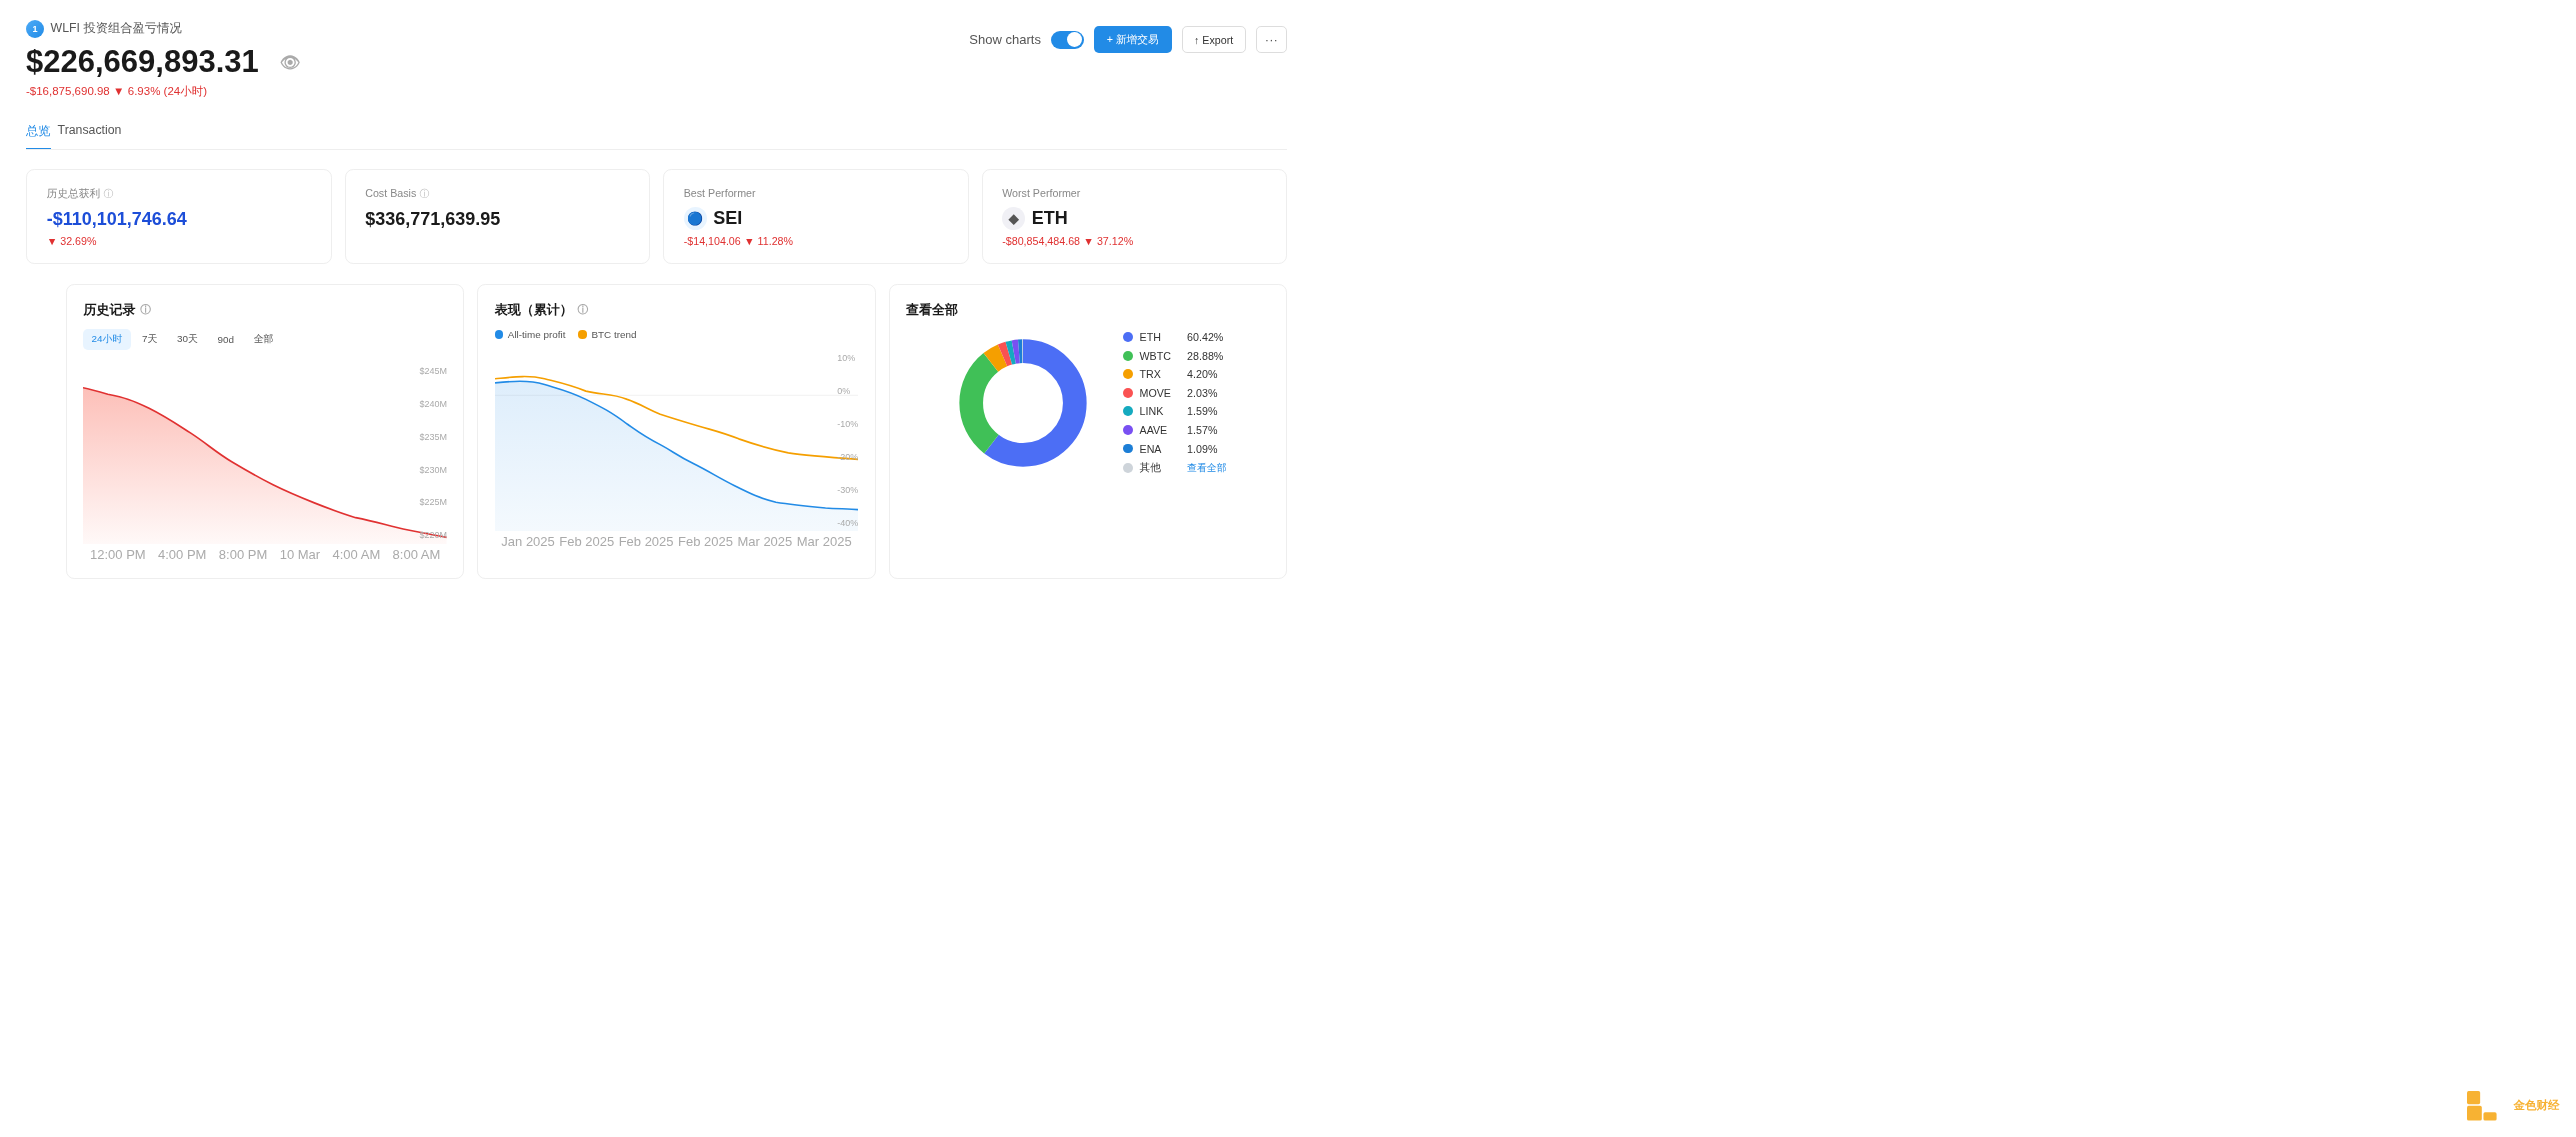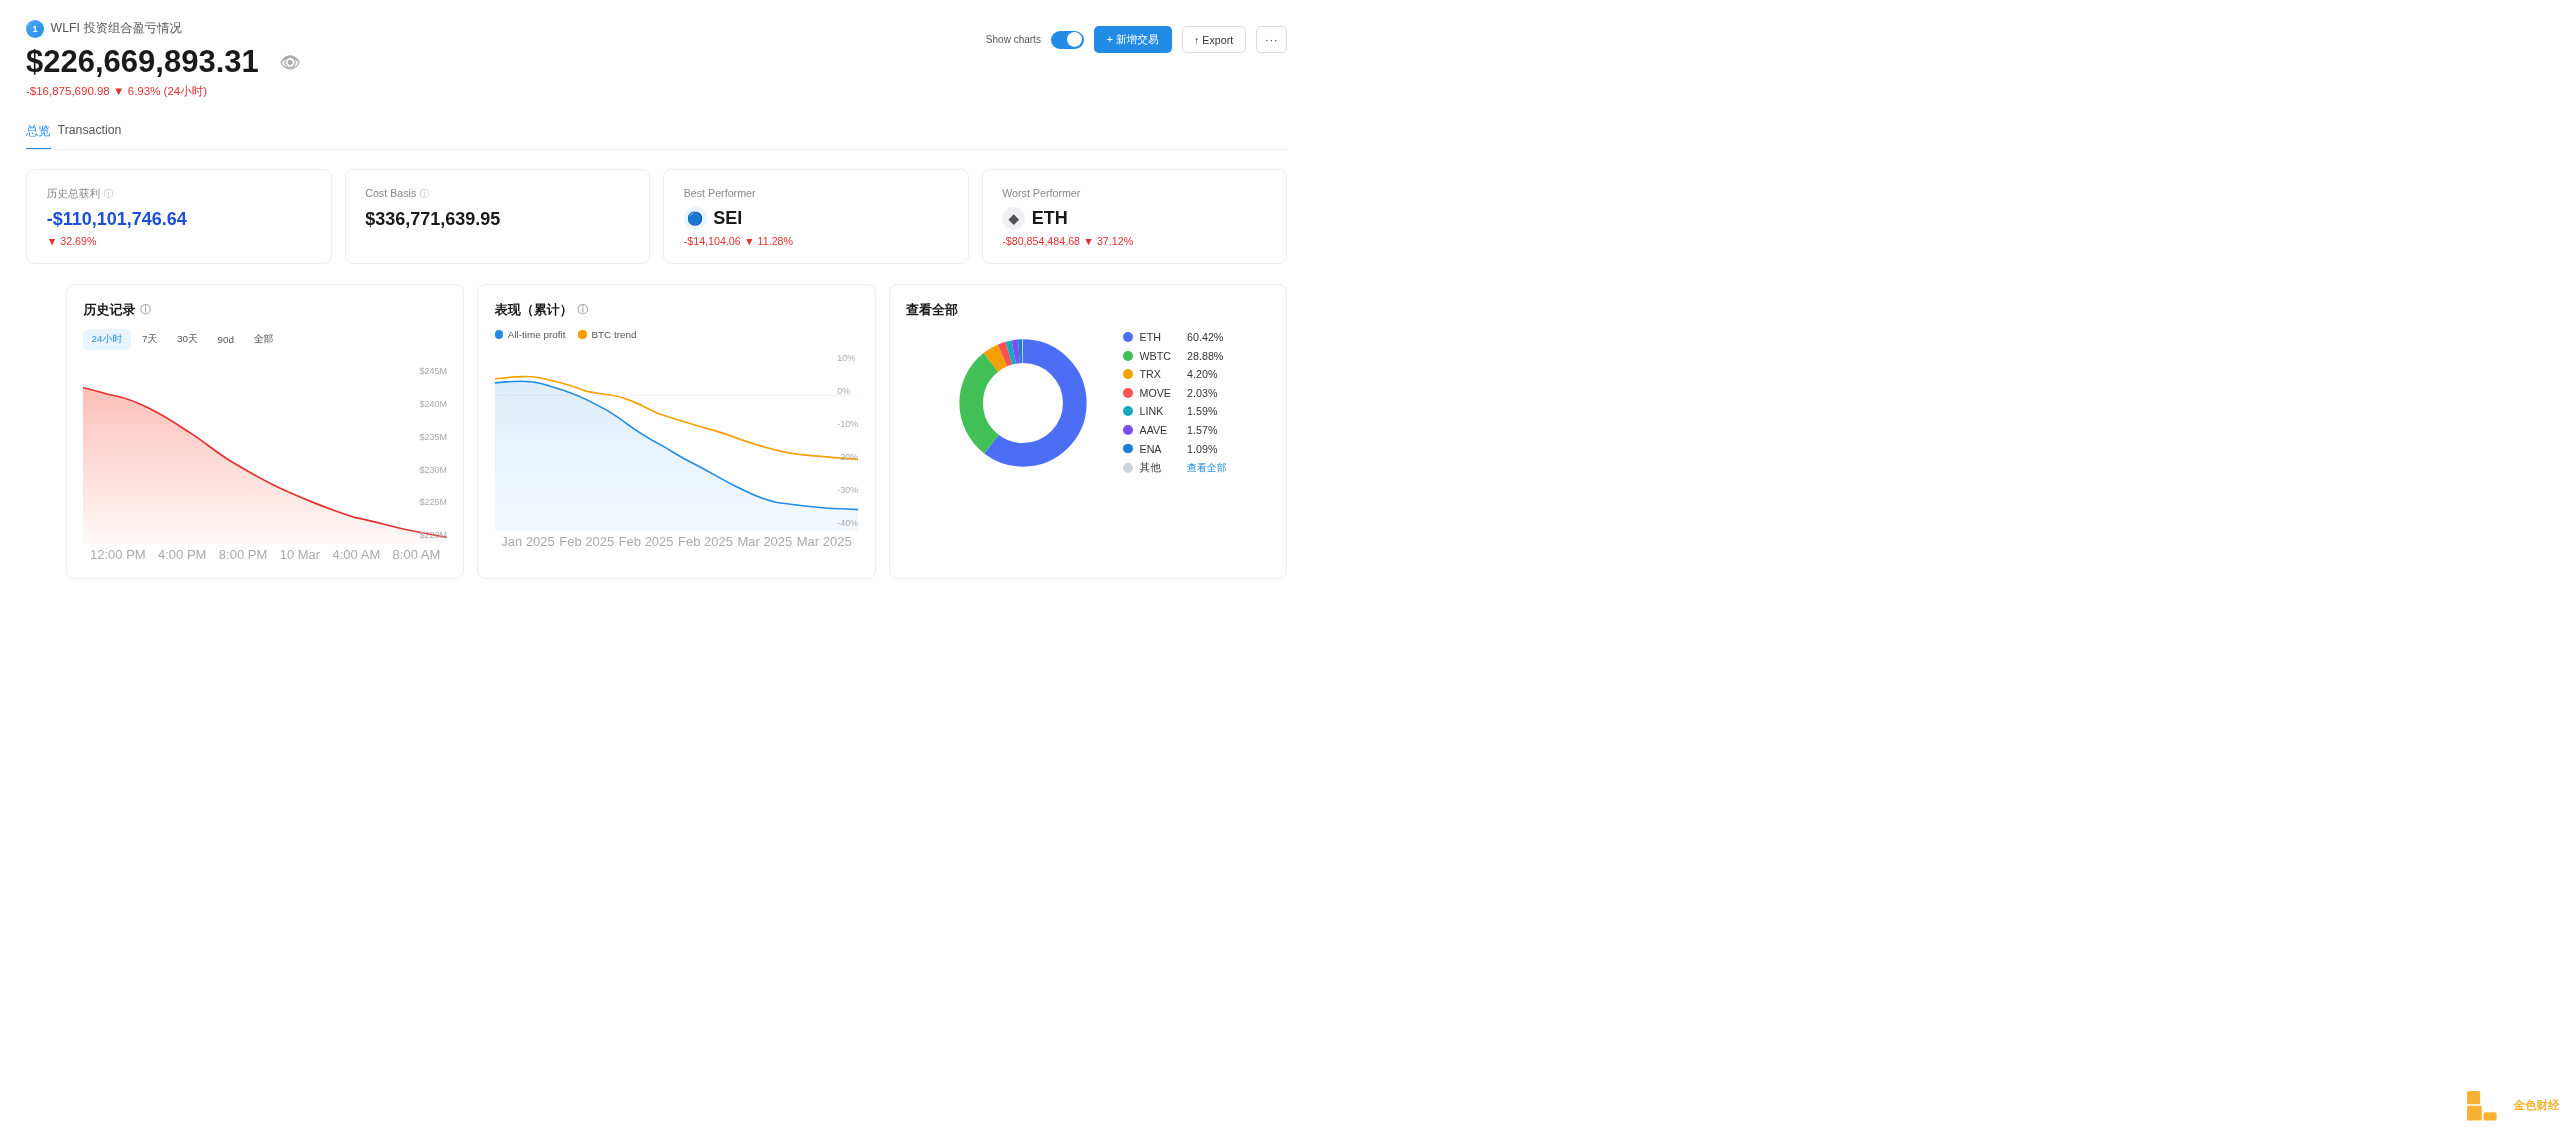--- a/index.html
+++ b/index.html
@@ -6,21 +6,21 @@
     body { font-family: -apple-system, BlinkMacSystemFont, 'Segoe UI', sans-serif; background: #fff; color: #1a1a1a; font-size: 11.5px; }
     .app { padding: 19.7px 26px; max-width: 1313px; }
     .header-row { display: flex; align-items: flex-start; justify-content: space-between; margin-bottom: 6.6px; }
     .portfolio-label { display: flex; align-items: center; gap: 6.6px; color: #555; font-size: 12.3px; margin-bottom: 6.6px; }
     .portfolio-label .circle-icon { width: 18px; height: 18px; border-radius: 50%; background: linear-gradient(135deg, #4dabf7, #228be6); display: flex; align-items: center; justify-content: center; color: #fff; font-size: 9px; font-weight: bold; }
     .total-value { font-size: 31px; font-weight: 700; display: flex; align-items: center; gap: 21px; }
     .eye-icon { color: #aaa; font-size: 16.4px; cursor: pointer; }
     .change-row { color: #e03131; font-size: 11.5px; display: flex; align-items: center; gap: 3.3px; margin-top: 3.3px; }
     .down-arrow { color: #e03131; }
     .header-actions { display: flex; align-items: center; gap: 9.9px; margin-top: 6.6px; }
-    .show-charts-label { color: #555; font-size: 10px; }
+    .show-charts-label { color: #555; font-size: 13px; }
     .toggle { width: 33px; height: 18px; background: #228be6; border-radius: 9px; position: relative; cursor: pointer; }
     .toggle::after { content: ''; position: absolute; width: 14.8px; height: 14.8px; background: #fff; border-radius: 50%; top: 1.6px; right: 1.6px; }
     .btn-primary { background: #228be6; color: #fff; border: none; padding: 6.6px 13px; border-radius: 4.9px; cursor: pointer; font-size: 10.7px; display: flex; align-items: center; gap: 3.3px; }
     .btn-secondary { background: #fff; color: #333; border: 0.8px solid #ddd; padding: 6.6px 11.5px; border-radius: 4.9px; cursor: pointer; font-size: 10.7px; display: flex; align-items: center; gap: 3.3px; }
     .btn-more { background: #fff; border: 0.8px solid #ddd; padding: 4.9px 8.2px; border-radius: 4.9px; cursor: pointer; font-size: 13px; color: #555; }
     .tabs { display: flex; gap: 7px; border-bottom: 0.8px solid #eee; margin: 16.4px 0 19.7px 0; }
     .tab { padding: 8.2px 0; font-size: 12.3px; cursor: pointer; color: #555; border-bottom: 1.6px solid transparent; margin-bottom: -0.8px; }
     .tab.active { color: #228be6; border-bottom: 1.6px solid #228be6; font-weight: 500; }
     .stats-row { display: flex; gap: 13px; margin-bottom: 19.7px; }
     .stat-card { background: #fff; border: 0.8px solid #eee; border-radius: 8.2px; padding: 16.4px 19.7px; flex: 1; min-width: 0; }

